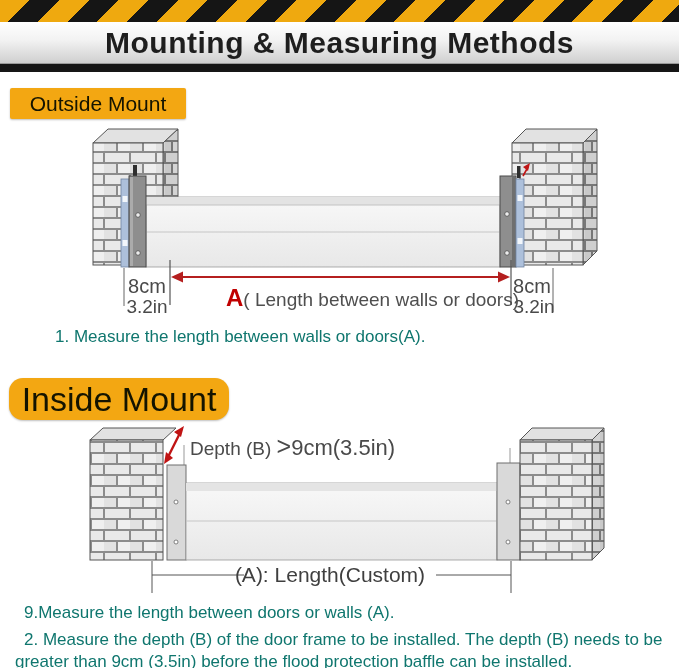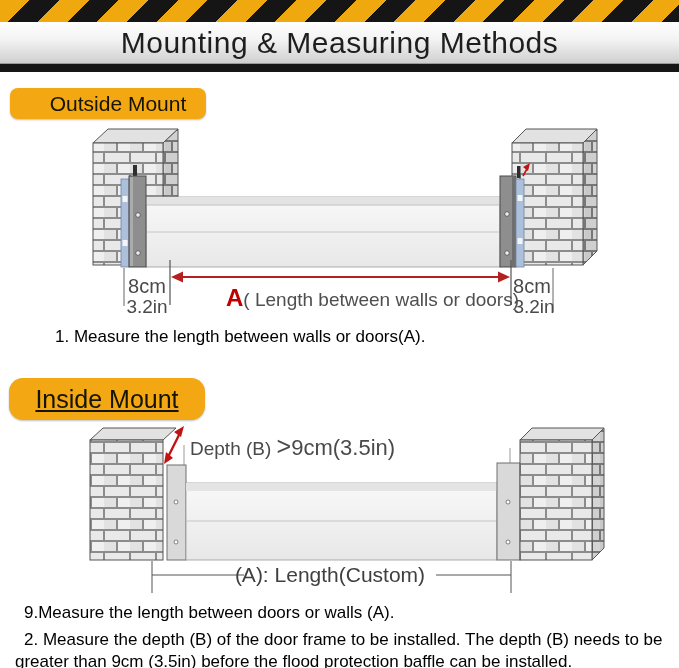--- a/index.html
+++ b/index.html
@@ -12,39 +12,39 @@
     position:absolute;left:0;top:0;width:679px;height:22px;
     background:repeating-linear-gradient(135deg,#EFA90F 0 21px,#151515 21px 42px);
   }
   .title-band{
     position:absolute;left:0;top:22px;width:679px;height:41px;
     background:linear-gradient(#ffffff 0%,#f2f2f2 45%,#d9d9d9 85%,#cfcfcf 100%);
     display:flex;align-items:center;justify-content:center;
     border-bottom:1px solid #9a9a9a;
   }
   .title-band .title{
-    font-size:30px;font-weight:normal;color:#1e1e1e;letter-spacing:.5px;
+    font-size:30px;font-weight:bold;color:#1e1e1e;letter-spacing:.5px;
   }
   .dark-band{
     position:absolute;left:0;top:64px;width:679px;height:8px;background:#161616;
   }
   
   .badge{
     position:absolute;background:#F3A712;color:#141400;
     display:flex;align-items:center;justify-content:center;
     box-shadow:0 1px 2px rgba(0,0,0,.25);
   }
-  .badge.outside{left:10px;top:88px;width:176px;height:31px;border-radius:8px;font-size:21px;padding-left:20px;}
-  .badge.inside{left:9px;top:378px;width:196px;height:42px;border-radius:14px;font-size:25px;text-decoration:underline;}
+  .badge.outside{left:10px;top:88px;width:176px;height:31px;border-radius:2px;font-size:21px;}
+  .badge.inside{left:9px;top:378px;width:220px;height:42px;border-radius:14px;font-size:34px;}
   
   .diagram{position:absolute;left:0;}
   .diagram svg{display:block;}
   svg text{font-family:"Liberation Sans", sans-serif;}
   
-  .steps{position:absolute;color:#000000;font-size:17px;}
+  .steps{position:absolute;color:#0f766e;font-size:17px;}
   .steps p{margin:0;}
   .steps.outside-steps{left:55px;top:322px;width:600px;line-height:29px;}
   .steps.inside-steps{left:15px;top:602px;width:655px;line-height:22px;}
   .steps.inside-steps p{text-indent:9px;}
   .steps.inside-steps p + p{margin-top:5px;}
 </style>
 </head>
 <body>
 
 <div class="canvas">

